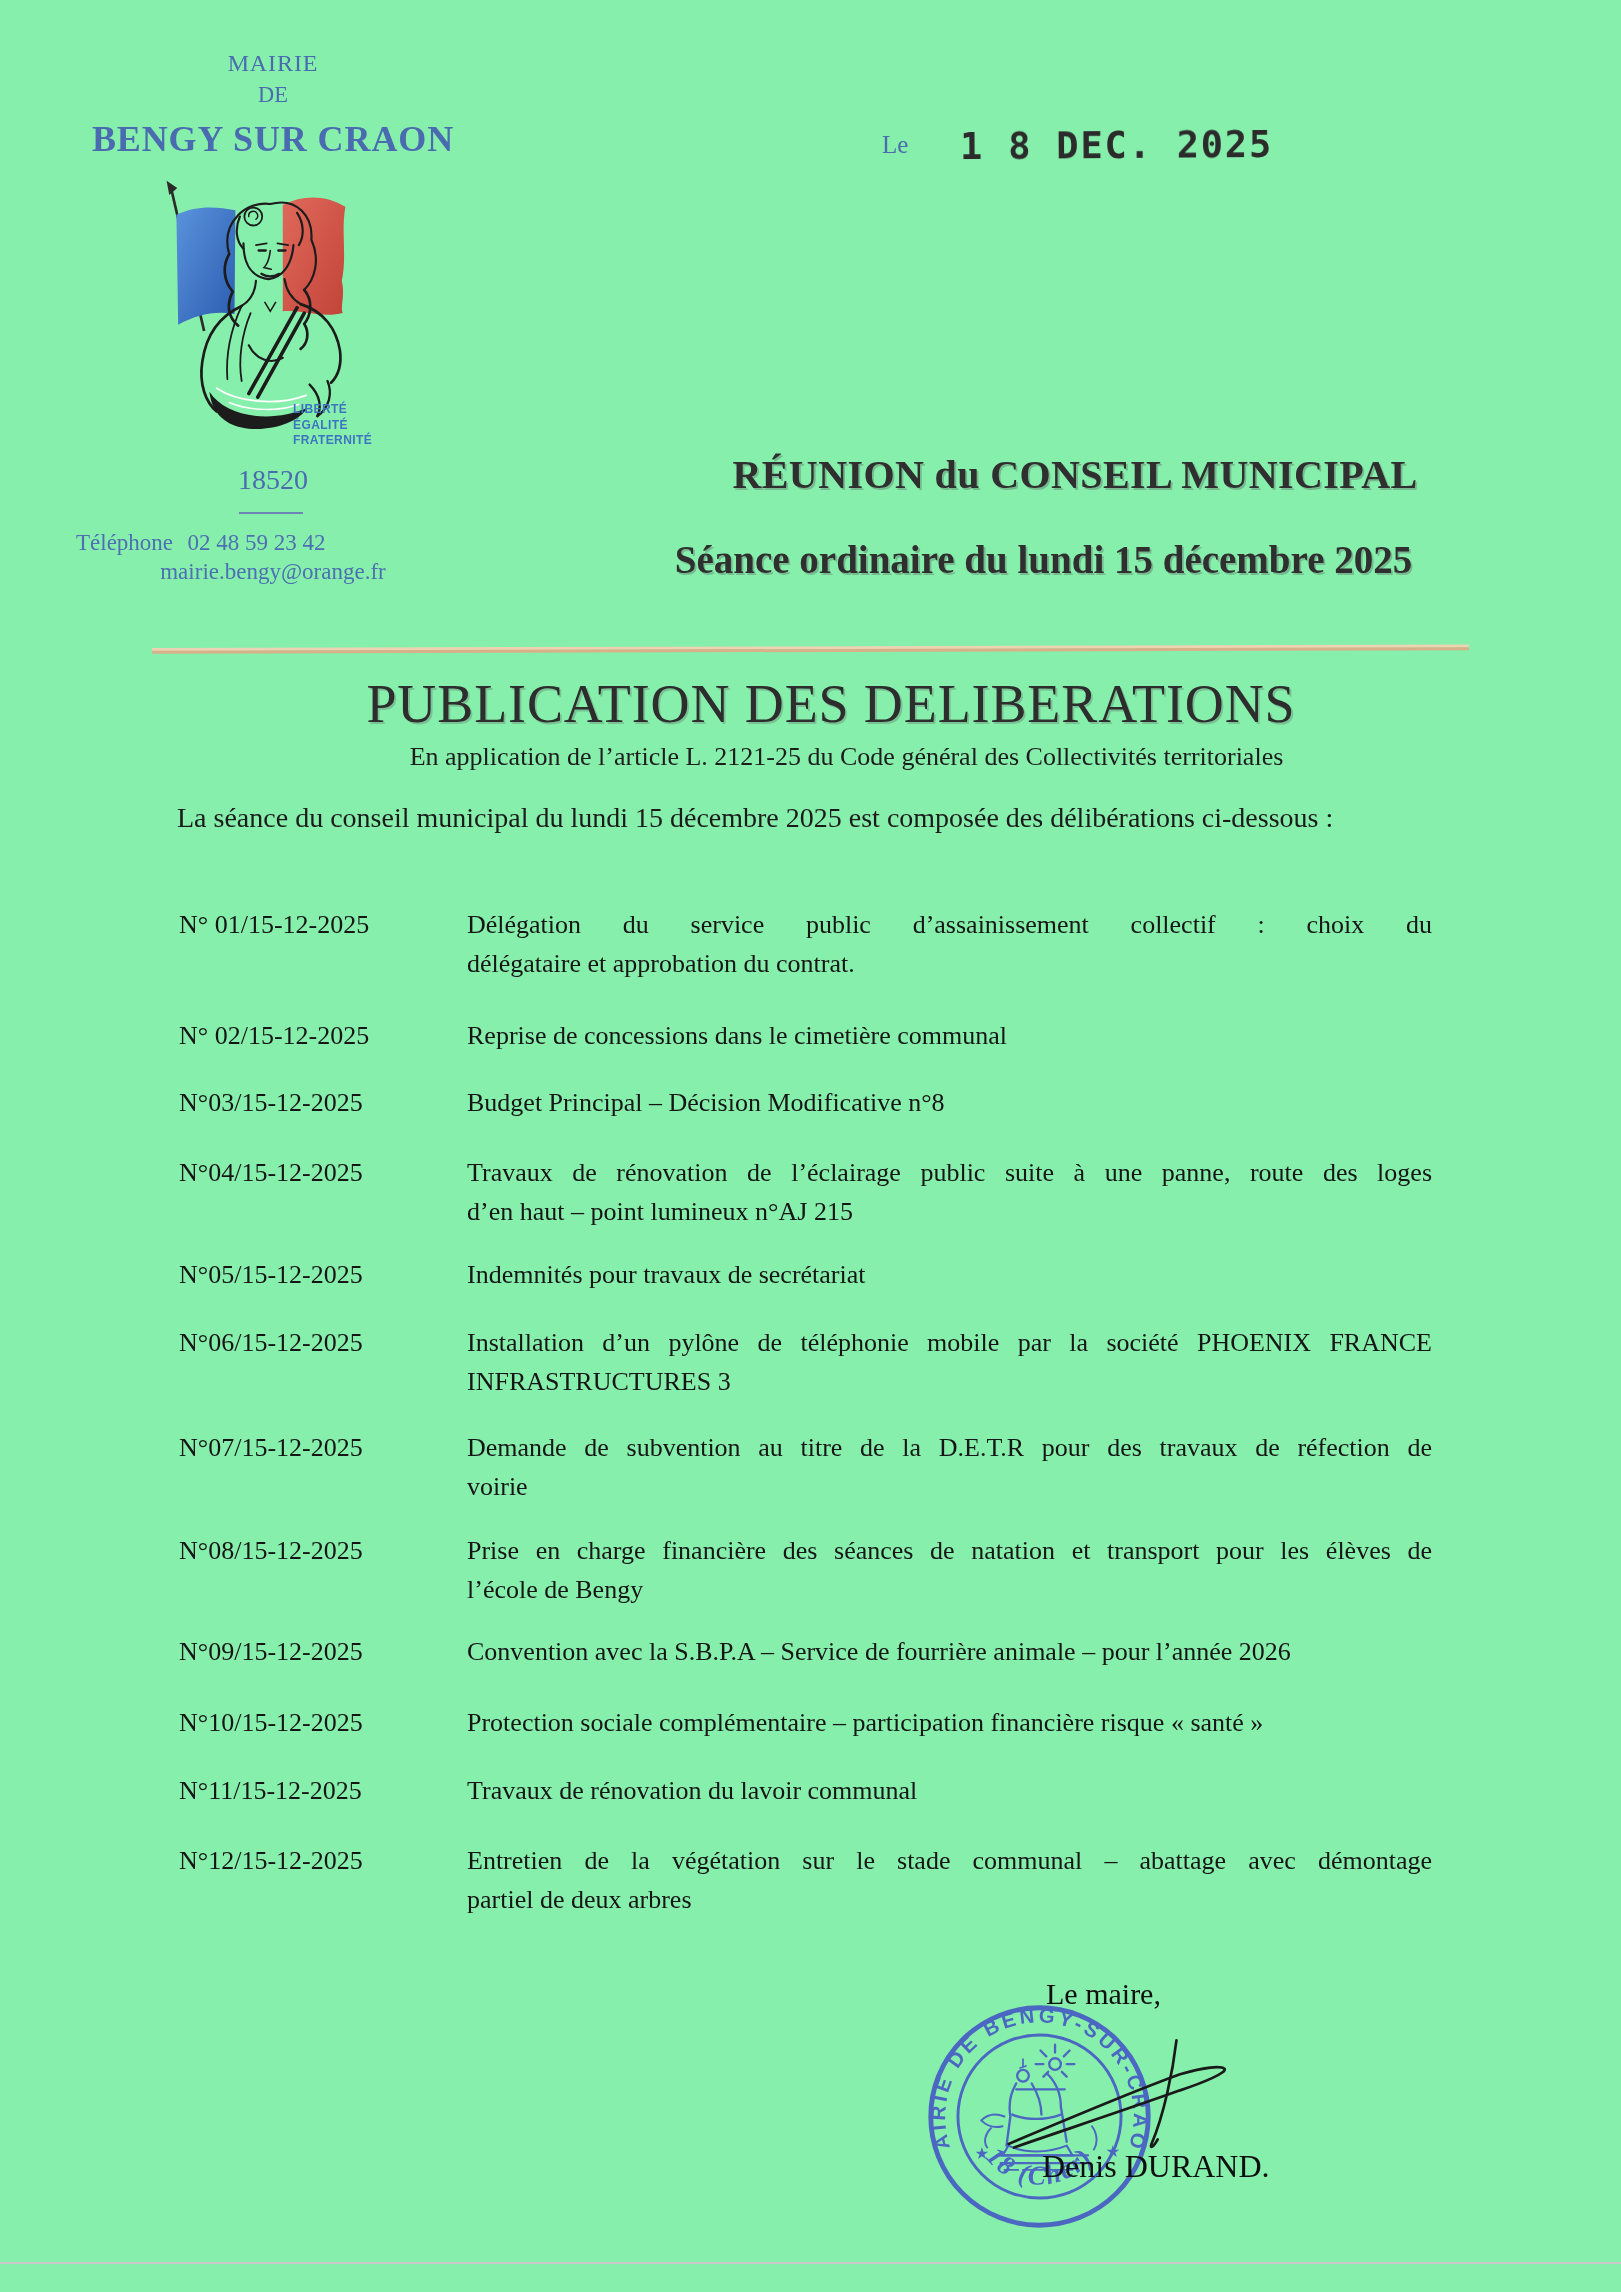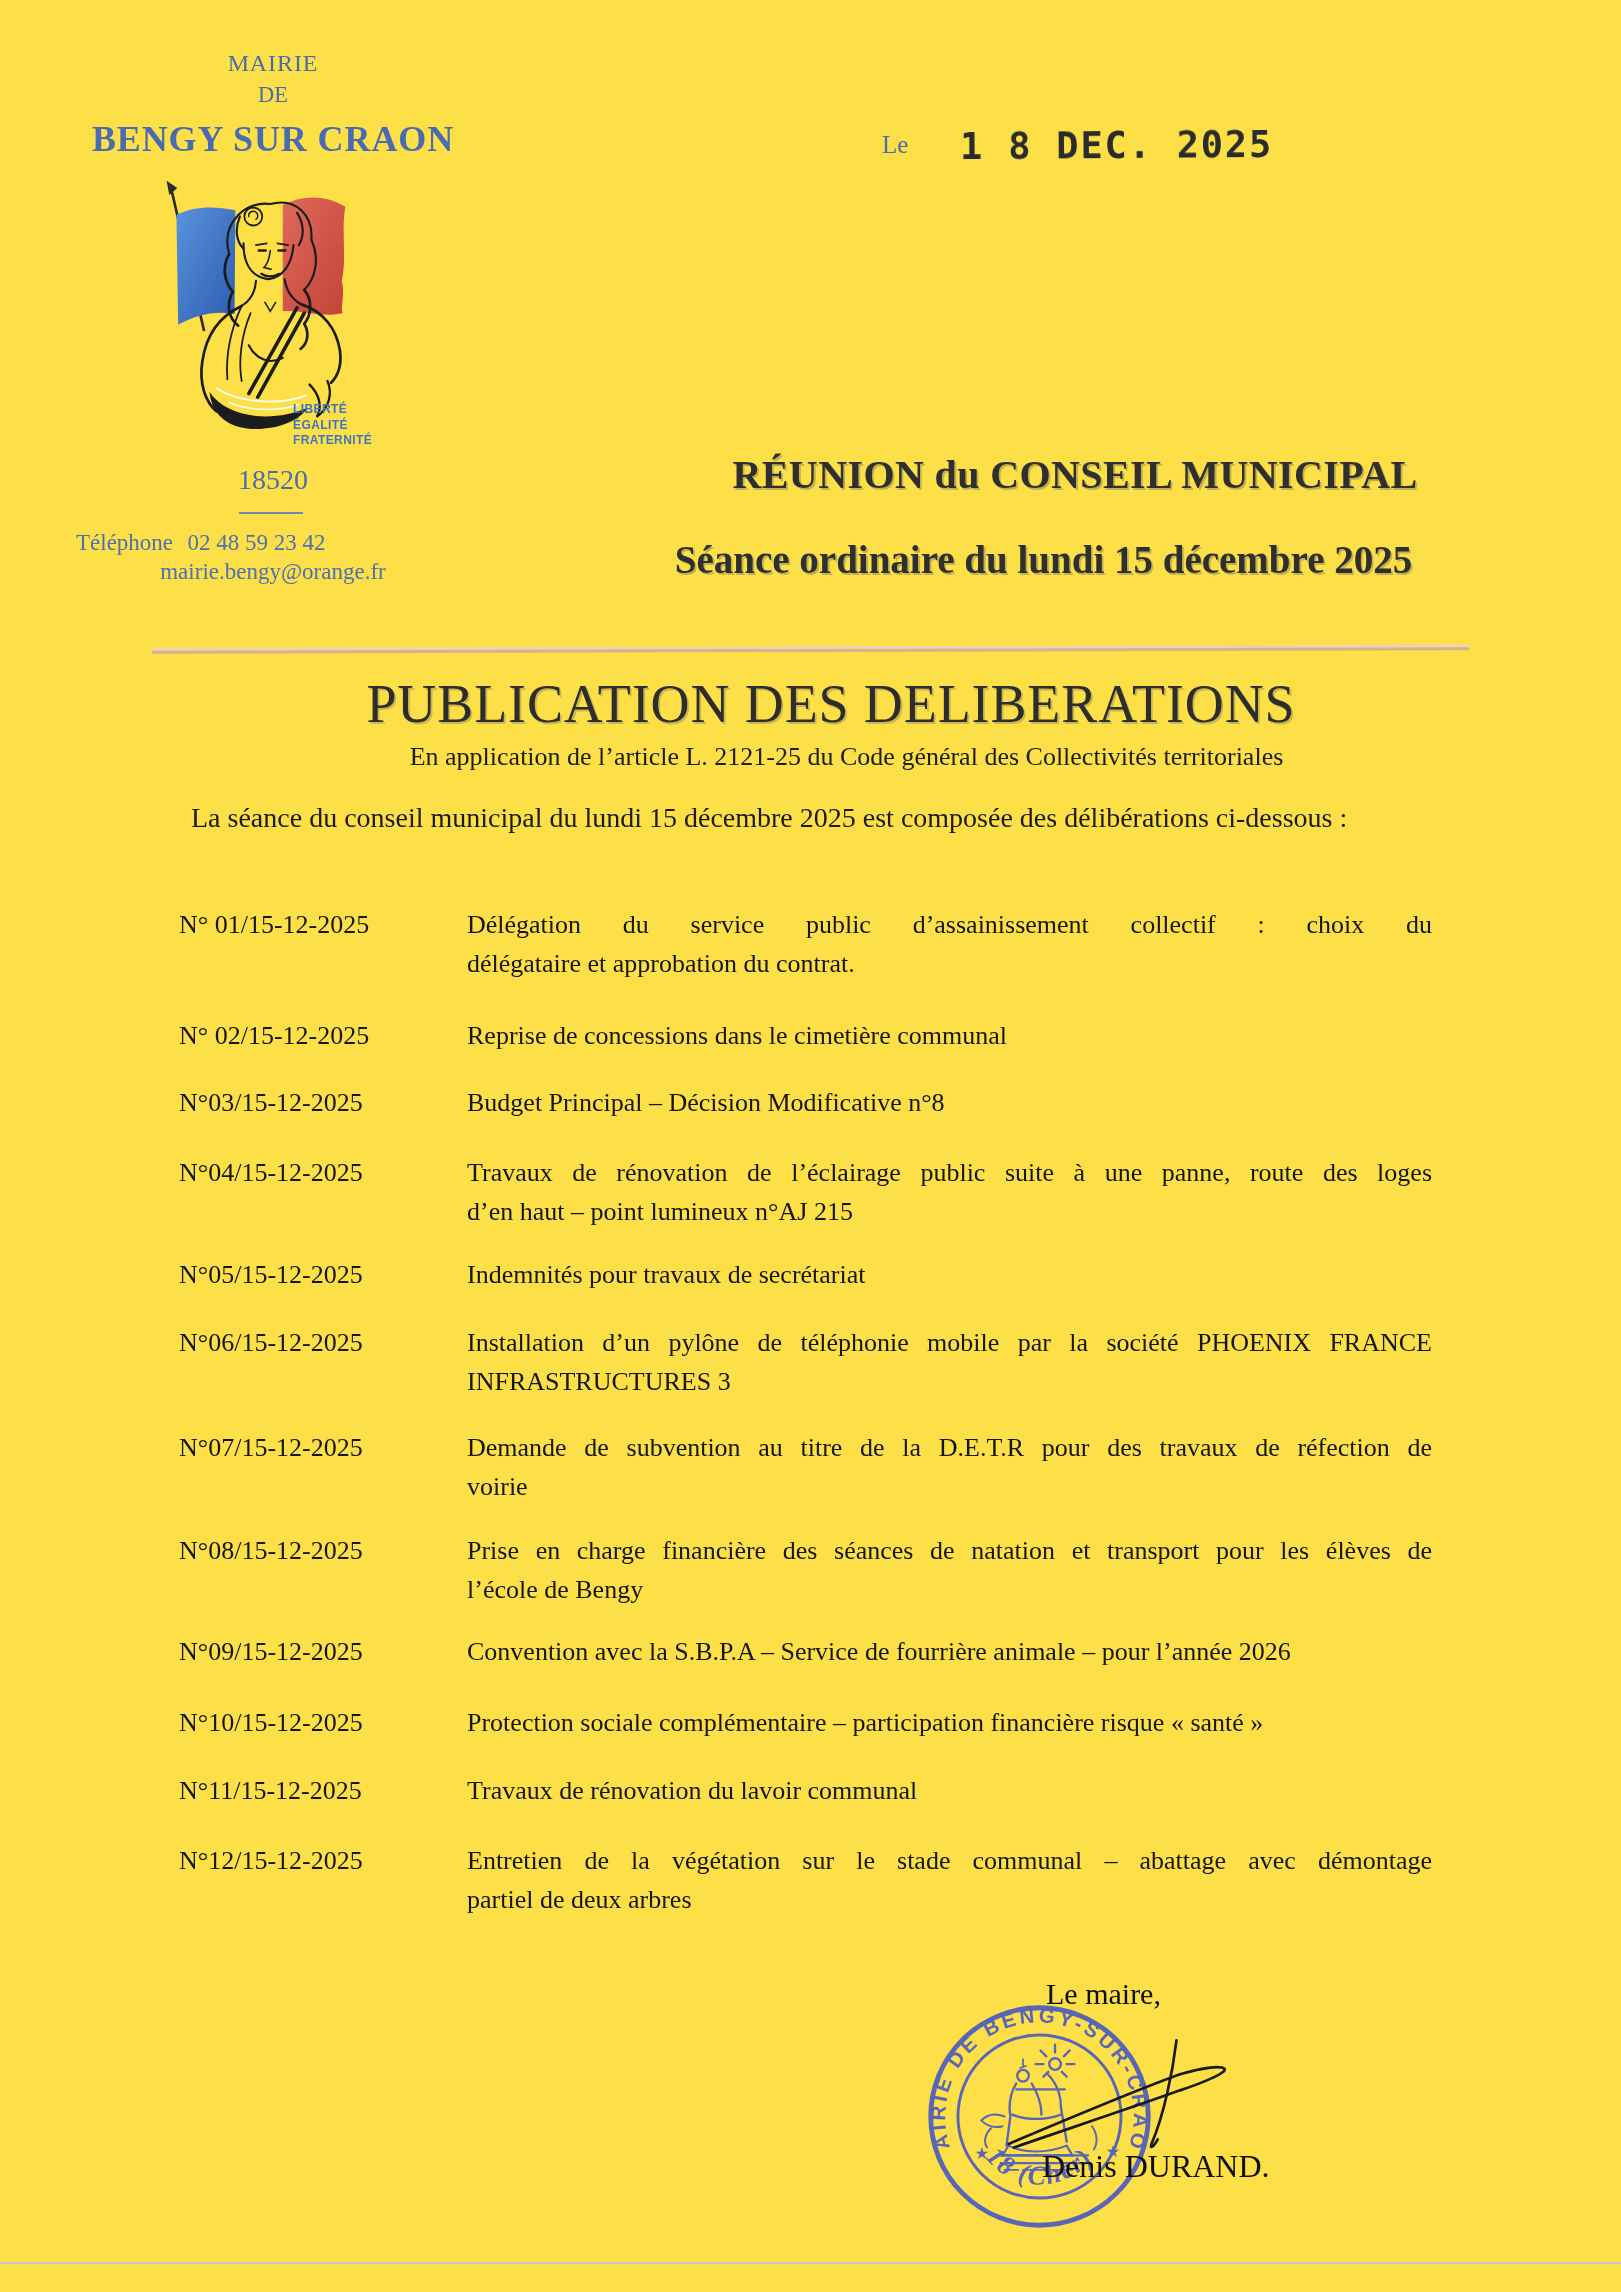--- a/index.html
+++ b/index.html
@@ -1,17 +1,17 @@
 <!DOCTYPE html>
 <html style="font-size:14.3px"><head>
 <meta charset="utf-8">
 <style>
   html,body{margin:0;padding:0;}
   body{background:#ffffff;}
-  .page{position:relative;width:1621px;height:2293px;background:#fde047;overflow:hidden;
+  .page{position:relative;width:1621px;height:2293px;background:#86efac;overflow:hidden;
         font-family:"Liberation Serif",serif;color:#1c1c1c;}
 
   
   .hdr-left{position:absolute;left:76px;top:50px;width:394px;text-align:center;color:#4a6bb0;}
   .org1{font-size:24px;letter-spacing:0.9px;}
   .org2{font-size:22.4px;margin-top:5.4px;}
   .org3{font-size:36px;font-weight:bold;margin-top:10px;letter-spacing:0.9px;white-space:nowrap;}
 
   .logo{position:absolute;left:163px;top:177px;width:219px;height:282px;}
   .motto{position:absolute;left:293px;top:402px;color:#3f74c2;font-family:"Liberation Sans",sans-serif;
@@ -31,21 +31,21 @@
           color:#2f2f2f;text-shadow:1.8px 1.8px 0 rgba(90,90,90,.35);white-space:nowrap;letter-spacing:0.4px;}
   .title2{position:absolute;left:627px;top:537px;width:833px;text-align:center;font-size:39px;font-weight:bold;
           color:#2f2f2f;text-shadow:1.8px 1.8px 0 rgba(90,90,90,.35);white-space:nowrap;}
 
   
   .rule{position:absolute;left:152px;top:649px;width:1317px;height:2.7px;background:#d8b18a;
         box-shadow:0 -2.7px 0 #ecd3b2;transform:rotate(-.15deg);}
   .pub{position:absolute;left:139px;top:673px;width:1384px;text-align:center;font-size:54px;font-weight:normal;
        color:#2d2d2d;text-shadow:1.8px 1.8px 0 rgba(90,90,90,.3);letter-spacing:0.9px;white-space:nowrap;}
   .legal{position:absolute;left:139px;top:742px;width:1415px;text-align:center;font-size:26px;color:#1d1d1d;white-space:nowrap;}
-  .intro{position:absolute;left:177px;top:802px;width:1272px;font-size:28px;color:#1b1b1b;white-space:nowrap;margin-left:14px;}
+  .intro{position:absolute;left:177px;top:802px;width:1272px;font-size:28px;color:#1b1b1b;white-space:nowrap;}
 
   .row{position:absolute;left:179px;width:1254px;display:flex;font-size:26px;line-height:39px;color:#161616;}
   .num{width:288px;flex:none;white-space:nowrap;}
   .txt{width:965px;}
   .ln{white-space:nowrap;}
   .ln.just{text-align:justify;text-align-last:justify;}
 
   
   .lemaire{position:absolute;left:1046px;top:1977px;font-size:30px;color:#101010;z-index:3;}
   .stamp{position:absolute;left:923px;top:2000px;width:233px;height:233px;opacity:.88;z-index:1;}

